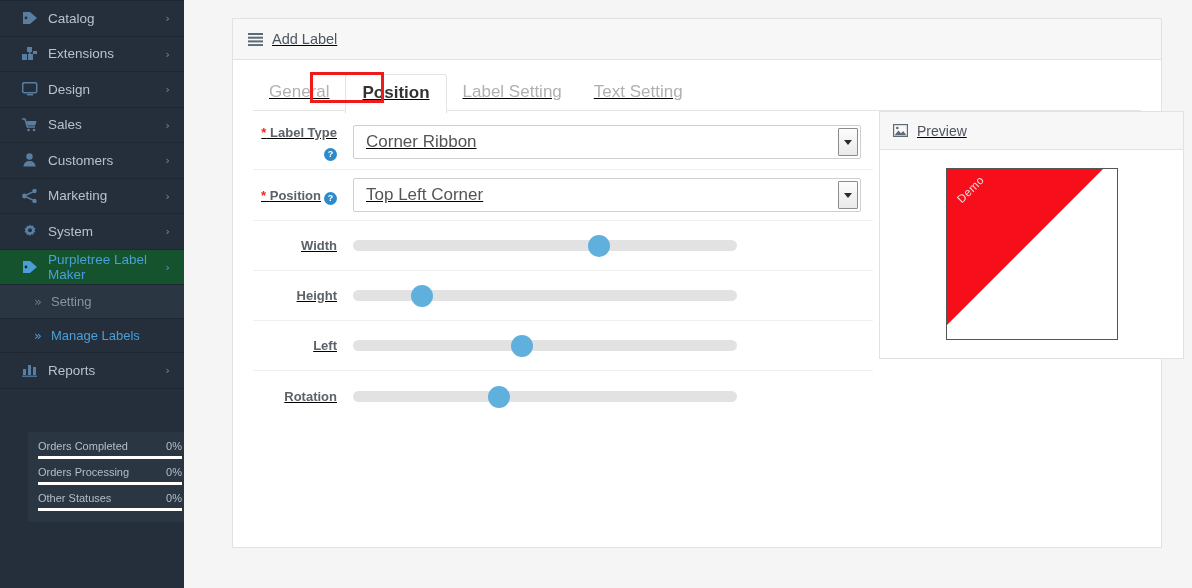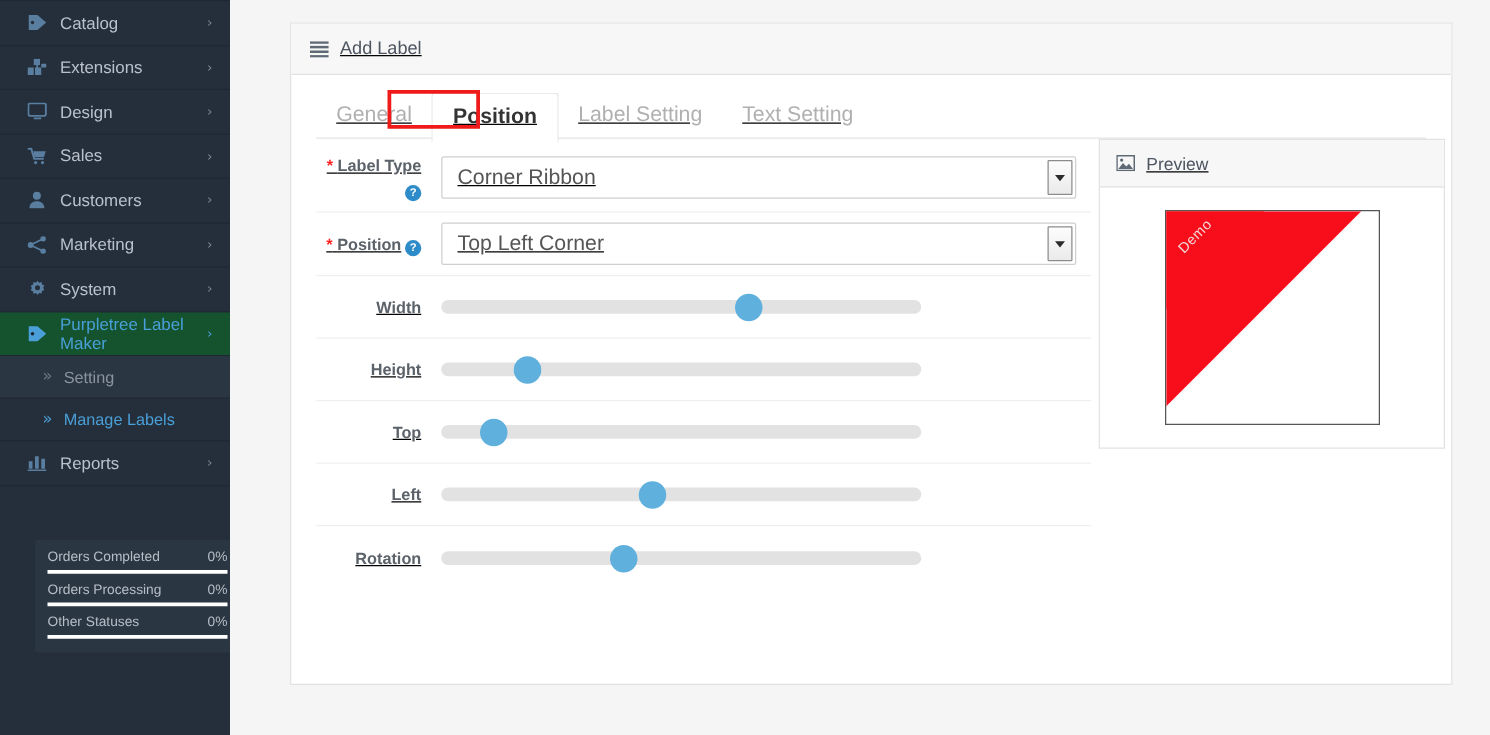--- a/index.html
+++ b/index.html
@@ -230,21 +230,21 @@
     width: 22px; height: 22px;
     border-radius: 50%;
     background: #60b0de;
     transform: translateX(-11px);
   }
 
   
   #preview-box {
     border: 1px solid #e2e2e2;
     background: #fff;
-    width: 277px;
+    width: 305px;
   }
   #preview-head {
     height: 38px;
     background: #f7f7f7;
     border-bottom: 1px solid #e2e2e2;
     display: flex; align-items: center;
     padding-left: 13px;
   }
   #preview-head .img-icon { margin-right: 9px; display: flex; }
   #preview-head .ttl { font-size: 14px; color: #4d5560; }
@@ -504,29 +504,20 @@
           <div class="form-row">
             <div class="flabel">Height</div>
             <div class="field">
               <div class="slider">
                 <div class="track"></div>
                 <div class="thumb" style="left:18%"></div>
               </div>
             </div>
           </div>
 
-          <div class="form-row">
-            <div class="flabel">Top</div>
-            <div class="field">
-              <div class="slider">
-                <div class="track"></div>
-                <div class="thumb" style="left:11%"></div>
-              </div>
-            </div>
-          </div>
 
           <div class="form-row">
             <div class="flabel">Left</div>
             <div class="field">
               <div class="slider">
                 <div class="track"></div>
                 <div class="thumb" style="left:44%"></div>
               </div>
             </div>
           </div>

